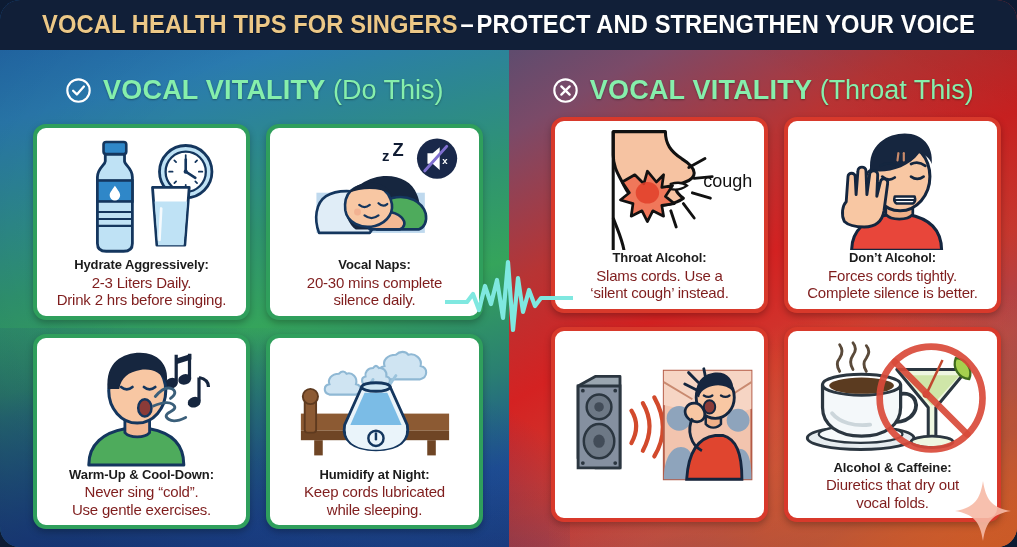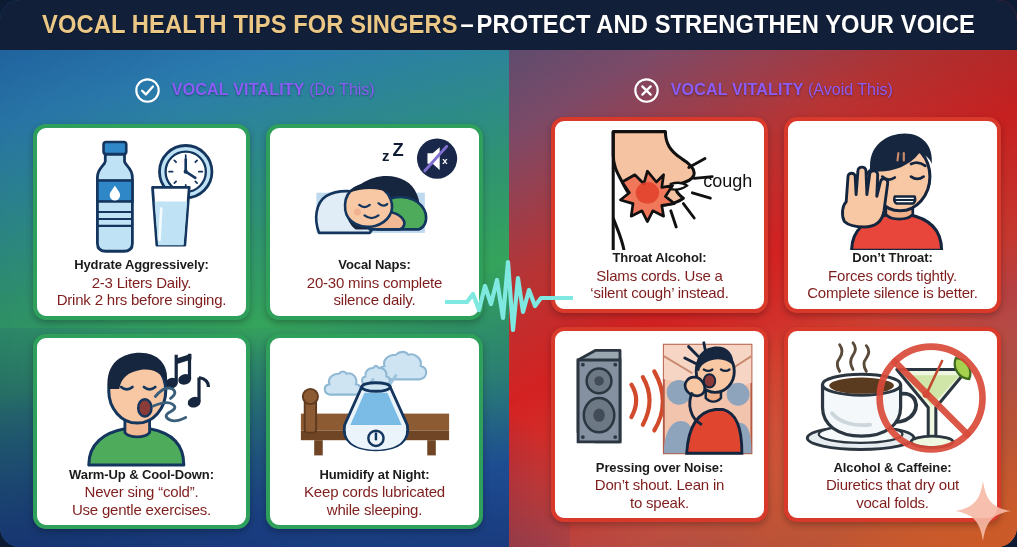--- a/index.html
+++ b/index.html
@@ -78,21 +78,21 @@
     position:absolute;top:70px;height:40px;
     display:flex;align-items:center;justify-content:center;gap:11px;
     z-index:8;
   }
   .col-head.left{left:0;width:50%;}
   .col-head.right{left:50%;width:50%;}
   .head-icon{
     width:27px;height:27px;flex:0 0 auto;
   }
   .head-label{
-    font-size:16px;color:#8b5cf6;white-space:nowrap;
+    font-size:27px;color:#86efac;white-space:nowrap;
     text-shadow:0 1px 2px rgba(0,0,0,.35);
   }
   .head-label b{font-weight:bold;letter-spacing:.2px;}
   .head-label span{font-weight:normal;}
 
   
   .grid{
     position:absolute;z-index:9;
     display:grid;
     grid-template-columns:1fr 1fr;
@@ -179,21 +179,21 @@
 
   <div class="col-head right">
     <span class="head-icon">
       <svg viewBox="0 0 28 28" width="27" height="27">
         <circle cx="14" cy="14" r="11.6" fill="none" stroke="#ffffff" stroke-width="2.2"></circle>
         <path d="M9.7 9.7 L18.3 18.3 M18.3 9.7 L9.7 18.3" fill="none" stroke="#ffffff" stroke-width="2.4" stroke-linecap="round"></path>
       </svg>
     </span>
     <span class="head-label">
       <b>VOCAL VITALITY</b>
-      <span>(Avoid This)</span>
+      <span>(Throat This)</span>
     </span>
   </div>
 
   <div class="grid left">
 
     <div class="card">
       <div class="art">
         <svg viewBox="0 0 200 140" width="196" height="136">
 
           <circle cx="150" cy="42" r="30" fill="#bfe2f5" stroke="#14365e" stroke-width="3.2"></circle>
@@ -405,21 +405,21 @@
           <path d="M120 54 q7 5 14 0" fill="none" stroke="#14263f" stroke-width="3" stroke-linecap="round"></path>
 
           <path d="M102 76 h22 q2 6 -2 8 h-18 q-4 -2 -2 -8 z" fill="#ffffff" stroke="#14263f" stroke-width="2.8" stroke-linejoin="round"></path>
           <line x1="102" y1="80" x2="124" y2="80" stroke="#14263f" stroke-width="2"></line>
 
           <path d="M46 104 c-4 -8 -2 -18 2 -22 l2 -28 c0 -5 8 -5 8 0 l1 20 l2 -26 c0 -6 9 -6 9 0 l1 26 l3 -22
                    c0 -6 9 -6 9 0 l-1 24 l4 -16 c1 -6 9 -4 8 2 l-4 30 c-2 12 -10 18 -22 18 c-10 0 -18 -2 -22 -6 z" fill="#f8c7a3" stroke="#14263f" stroke-width="3.2" stroke-linejoin="round"></path>
         </svg>
       </div>
       <div class="caption">
-        <span class="cap-title">Don’t Throat:</span>
+        <span class="cap-title">Don’t Alcohol:</span>
         <span class="cap-body">Forces cords tightly.<br>Complete silence is better.</span>
       </div>
     </div>
 
     <div class="card">
       <div class="art">
         <svg viewBox="0 0 200 126" width="192" height="120">
 
           <path d="M14 22 l18 -10 h26 v96 h-26 l-18 -10 z" fill="#9aa6b0" stroke="#2b3640" stroke-width="3" stroke-linejoin="round"></path>
           <path d="M14 22 h44 v86 h-44 z" fill="#8590a0" stroke="#2b3640" stroke-width="3"></path>
@@ -464,24 +464,20 @@
           <path d="M136 40 c-8 0 -12 8 -8 14 c4 6 14 8 18 2 c3 -6 -2 -16 -10 -16 z" fill="#f8c7a3" stroke="#14263f" stroke-width="2.8"></path>
           <path d="M134 56 c-6 12 -2 28 10 34" fill="none" stroke="#14263f" stroke-width="3"></path>
 
           <g stroke="#14263f" stroke-width="3" stroke-linecap="round">
             <line x1="126" y1="20" x2="138" y2="26"></line>
             <line x1="130" y1="8" x2="140" y2="18"></line>
             <line x1="146" y1="4" x2="148" y2="14"></line>
           </g>
         </svg>
       </div>
-      <div class="caption">
-        <span class="cap-title">Pressing over Noise:</span>
-        <span class="cap-body">Don’t shout. Lean in<br>to speak.</span>
-      </div>
     </div>
 
     <div class="card">
       <div class="art">
         <svg viewBox="0 0 200 126" width="192" height="120">
 
           <g fill="none" stroke="#5a4a3a" stroke-width="3" stroke-linecap="round">
             <path d="M44 34 q-5 -8 0 -14 q5 -7 0 -14"></path>
             <path d="M58 32 q-5 -8 0 -15 q5 -7 0 -13"></path>
             <path d="M72 34 q-5 -8 0 -14 q5 -7 0 -13"></path>

